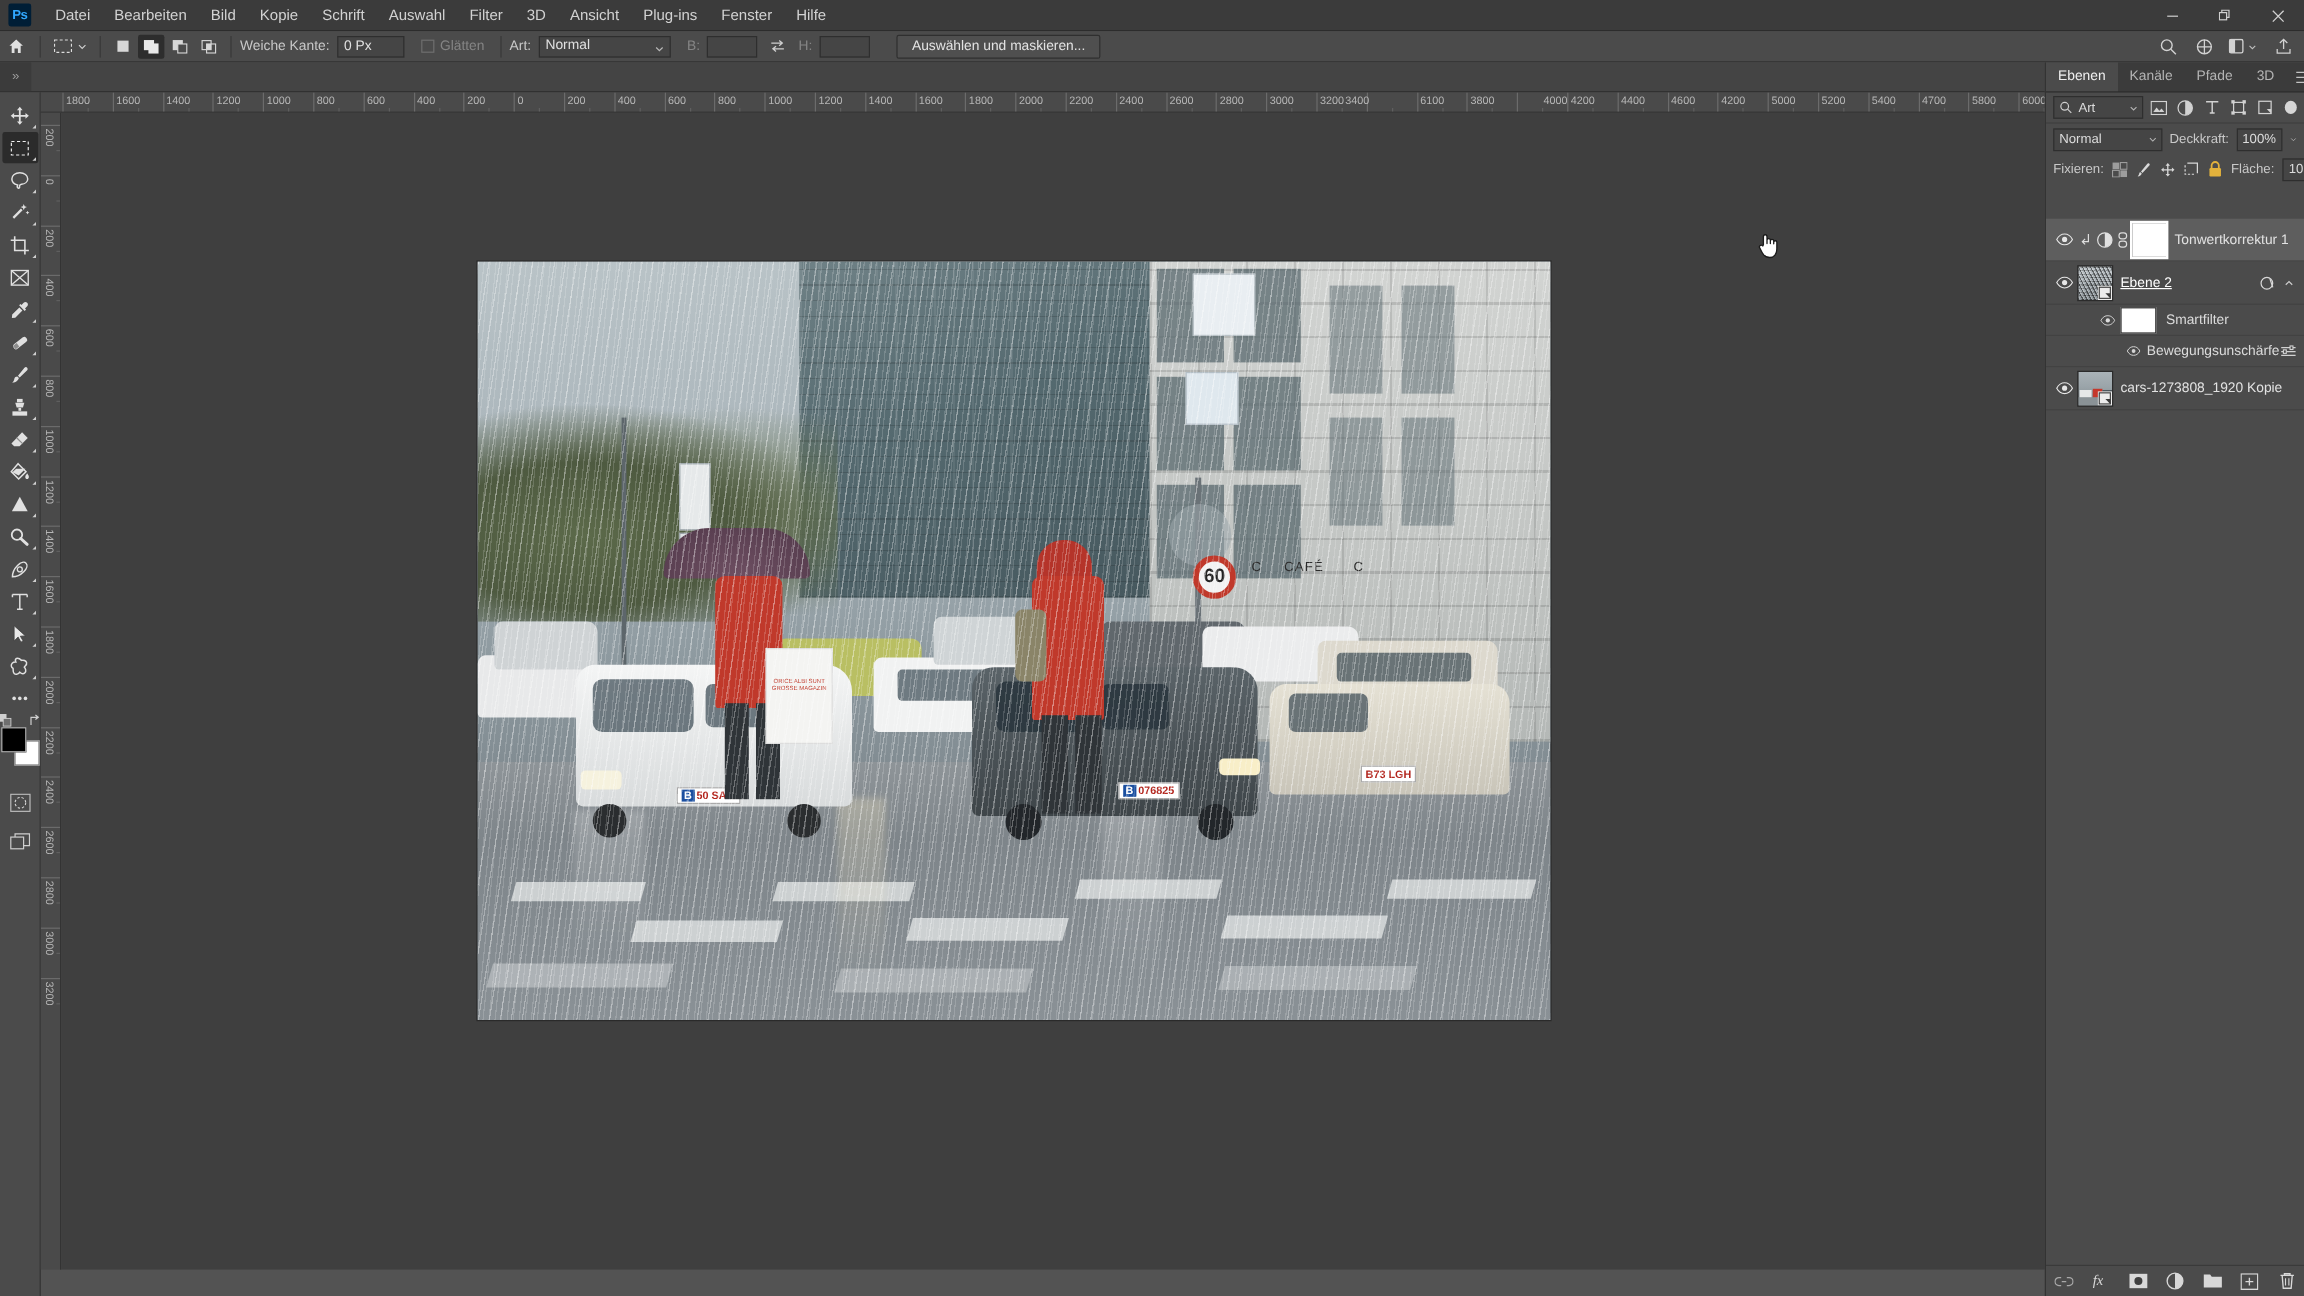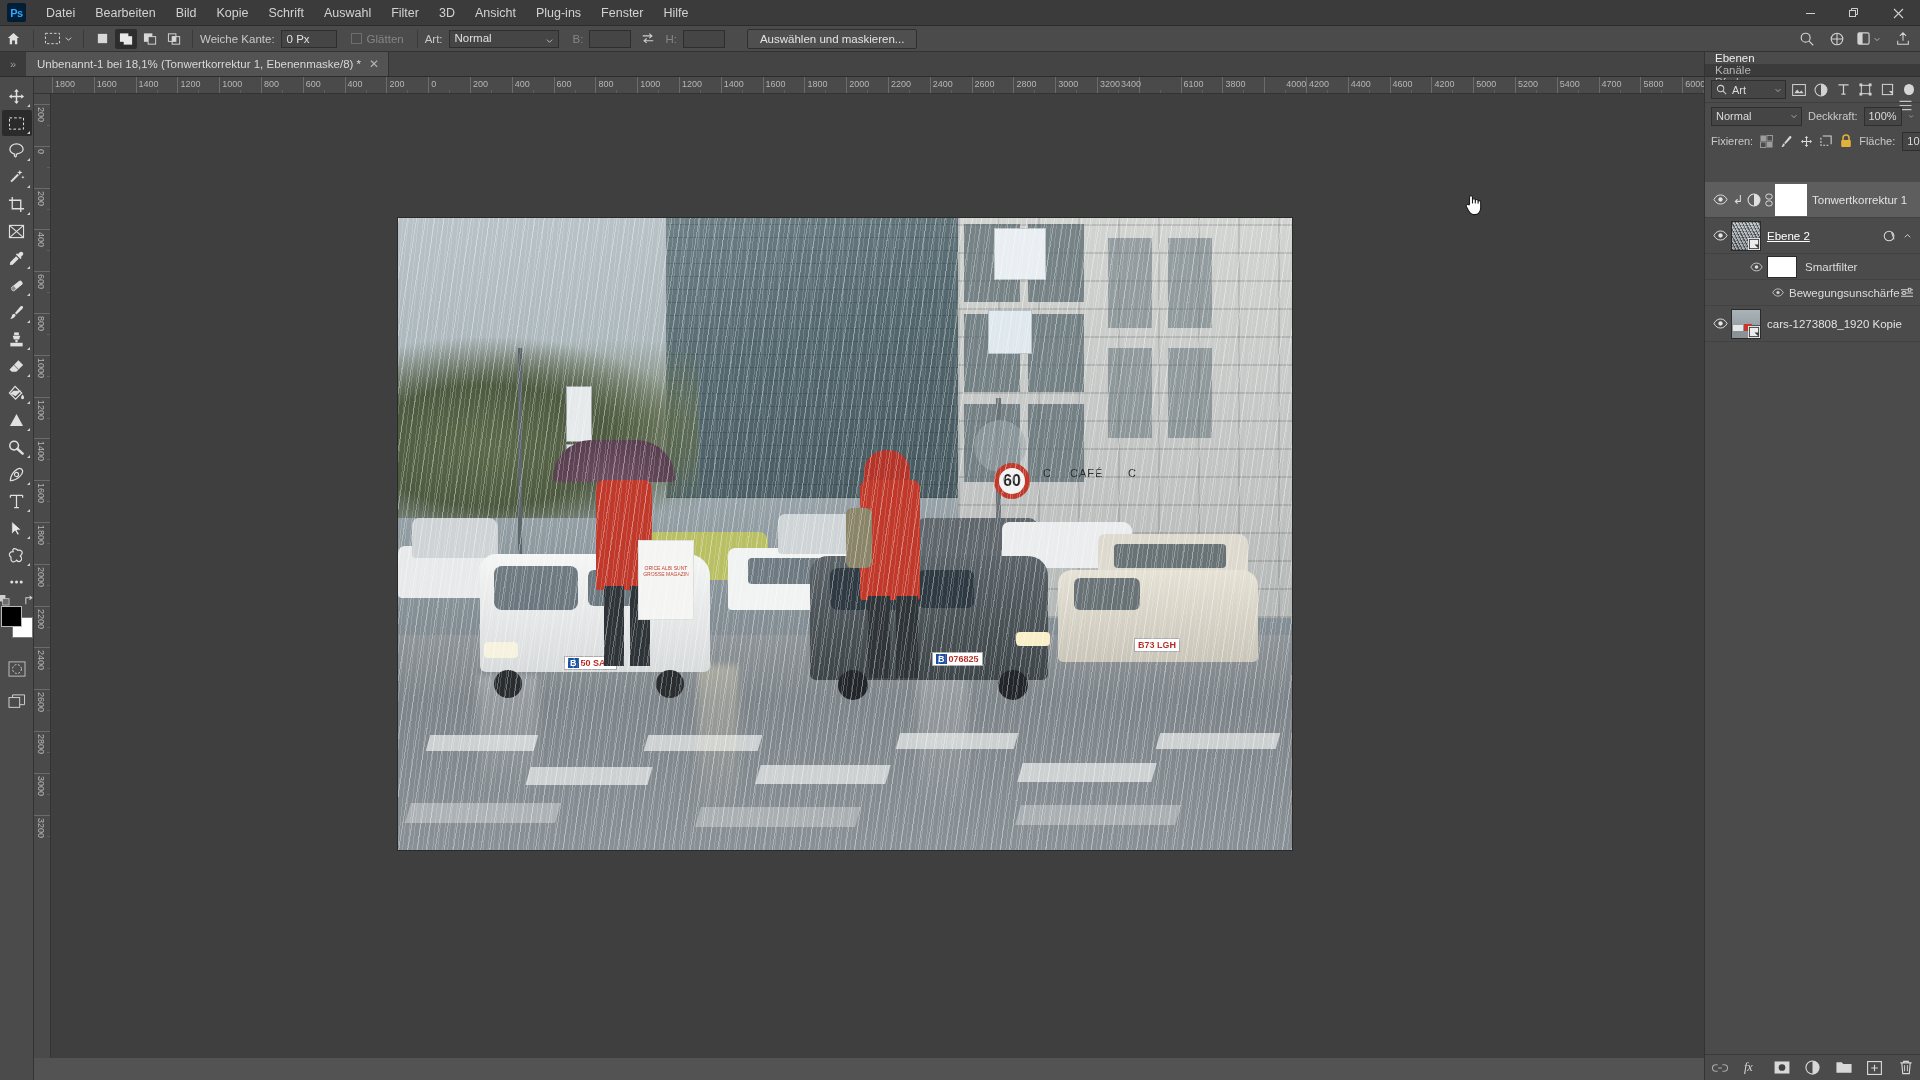--- a/index.html
+++ b/index.html
@@ -238,21 +238,20 @@
   .status-arrow { margin-left: 20px; color: #a8a8a8; }
 
   
   .rightpanel {
     position: absolute; top: 52px; right: 0; width: 216px; bottom: 0;
     background: #4b4b4b; border-left: 1px solid #333;
   }
   .panel-tabs {
     display: flex; align-items: stretch; height: 25px; background: #3b3b3b;
     border-bottom: 1px solid #2f2f2f;
-    flex-direction: column;
   }
   .ptab {
     padding: 0 10px; display: flex; align-items: center;
     font-size: 11.5px; color: #b4b4b4;
   }
   .ptab.active { background: #4b4b4b; color: #f0f0f0; }
   .ptab-menu { margin-left: auto; padding: 0 8px; display: flex; align-items: center; color: #bdbdbd; }
 
   .filter-row {
     display: flex; align-items: center; height: 26px; padding: 0 6px; gap: 5px;
@@ -463,24 +462,20 @@
       <div style="width:34px;display:flex;justify-content:center">
         <svg width="16" height="16" viewBox="0 0 18 18">
             <path d="M3 11 V15 H15 V11 M9 2 V11 M5.5 5.5 L9 2 L12.5 5.5" fill="none" stroke="#d2d2d2" stroke-width="1.2"></path>
           </svg>
       </div>
     </div>
   </div>
 
   <div class="tabbar">
     <div class="collapse-arrows">»</div>
-    <div class="doc-tab">
-      <span>Unbenannt-1 bei 18,1% (Tonwertkorrektur 1, Ebenenmaske/8) *</span>
-      <span class="close">✕</span>
-    </div>
   </div>
 
   <div class="toolbar">
     <div class="tool">
       <svg width="17" height="17" viewBox="0 0 18 18">
           <path d="M9 1 L11.5 4 H9.8 V8.2 H14 V6.5 L17 9 L14 11.5 V9.8 H9.8 V14 H11.5 L9 17 L6.5 14 H8.2 V9.8 H4 V11.5 L1 9 L4 6.5 V8.2 H8.2 V4 H6.5 Z" fill="#e0e0e0"></path>
         </svg>
       <span class="corner"></span>
     </div>
     <div class="tool active">

